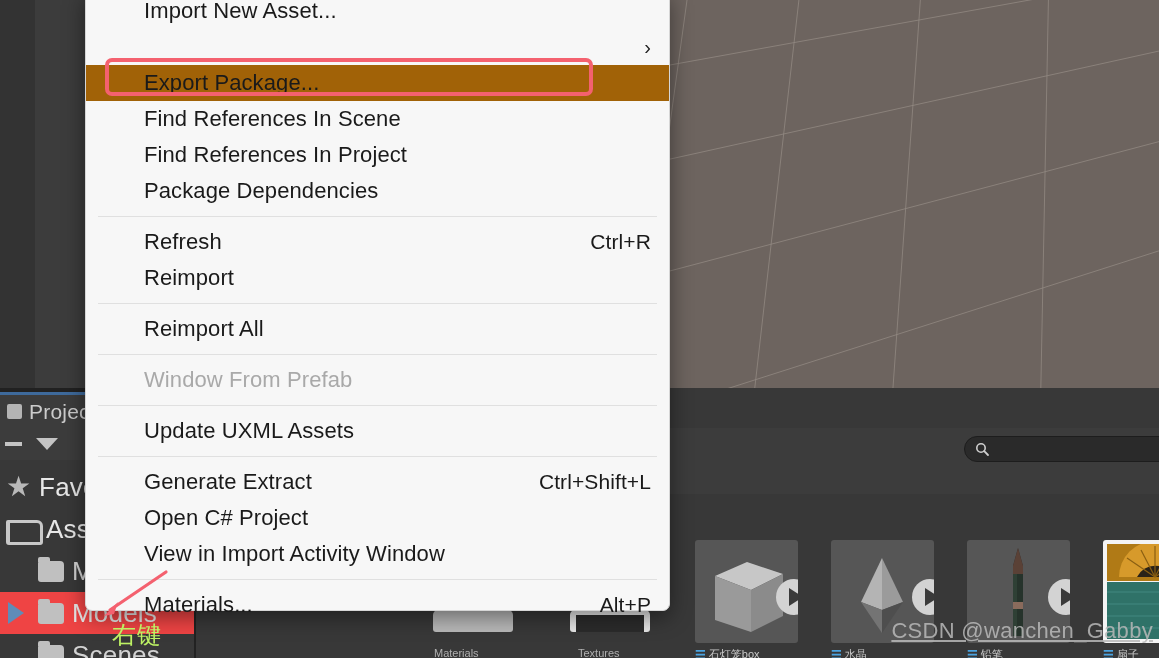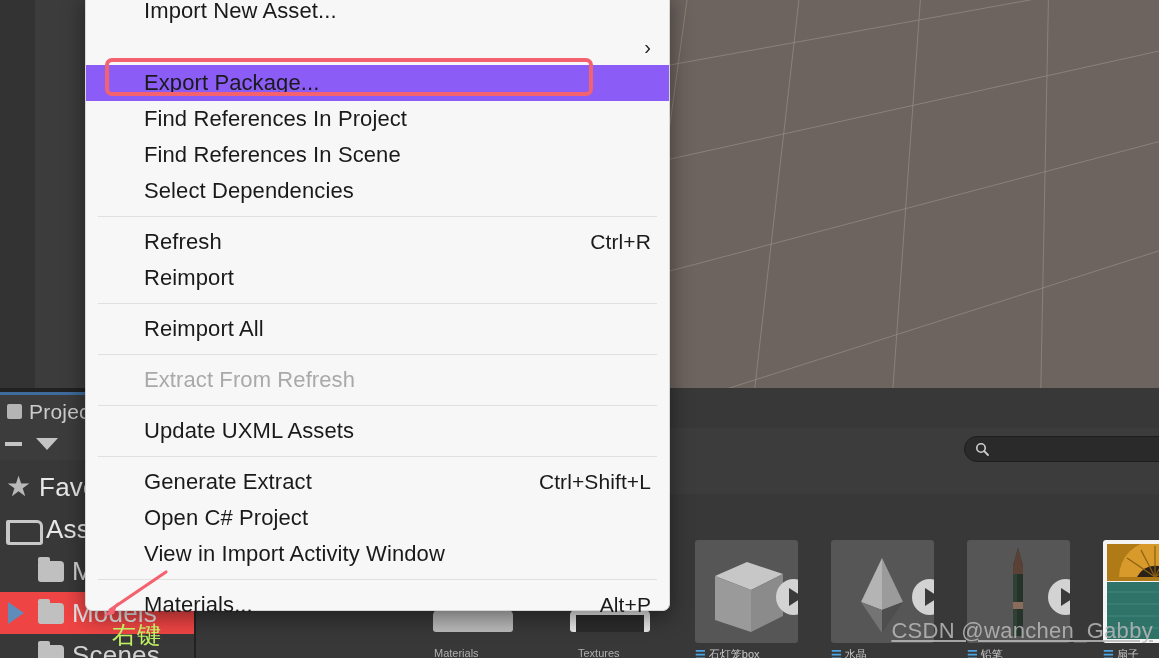--- a/index.html
+++ b/index.html
@@ -115,21 +115,21 @@
     position: absolute; left: 85px; top: -8px; width: 585px; height: 619px;
     background: #f7f7f7; border: 1px solid #d6d6d6; border-radius: 0 0 7px 7px;
     box-shadow: 0 6px 22px rgba(0,0,0,.45);
   }
   .ctx-item {
     position: relative; display: flex; align-items: center;
     height: 36px; padding: 0 18px 0 58px; color: #1a1a1a; font-size: 22px;
     letter-spacing: .1px; white-space: nowrap;
   }
   .ctx-item.disabled { color: #a9a9a9; }
-  .ctx-item.hovered { background: #8b5cf6; }
+  .ctx-item.hovered { background: #a16207; }
   .ctx-item .shortcut { margin-left: auto; font-size: 21px; color: #1a1a1a; }
   .ctx-sep { height: 1px; margin: 7px 12px 7px 12px; background: #e0e0e0; }
   .ctx-arrow { margin-left: auto; font-size: 20px; color: #222; line-height: 1; }
 
   
   .ann-box {
     position: absolute; left: 19px; top: 65px; width: 488px; height: 38px;
     border: 4px solid #f4616f; border-radius: 7px; pointer-events: none;
   }
 
@@ -312,29 +312,29 @@
 
     <div class="ctx-item">
       <span class="ctx-arrow">›</span>
     </div>
 
     <div class="ctx-item hovered">
       <span>Export Package...</span>
     </div>
 
     <div class="ctx-item">
+      <span>Find References In Scene</span>
+    </div>
+
+    <div class="ctx-item">
       <span>Find References In Project</span>
     </div>
 
     <div class="ctx-item">
-      <span>Find References In Scene</span>
-    </div>
-
-    <div class="ctx-item">
-      <span>Select Dependencies</span>
+      <span>Package Dependencies</span>
     </div>
 
     <div class="ctx-sep"></div>
 
     <div class="ctx-item">
       <span>Refresh</span>
       <span class="shortcut">Ctrl+R</span>
     </div>
 
     <div class="ctx-item">
@@ -343,21 +343,21 @@
 
     <div class="ctx-sep"></div>
 
     <div class="ctx-item">
       <span>Reimport All</span>
     </div>
 
     <div class="ctx-sep"></div>
 
     <div class="ctx-item disabled">
-      <span>Extract From Refresh</span>
+      <span>Window From Prefab</span>
     </div>
 
     <div class="ctx-sep"></div>
 
     <div class="ctx-item">
       <span>Update UXML Assets</span>
     </div>
 
     <div class="ctx-sep"></div>
 

